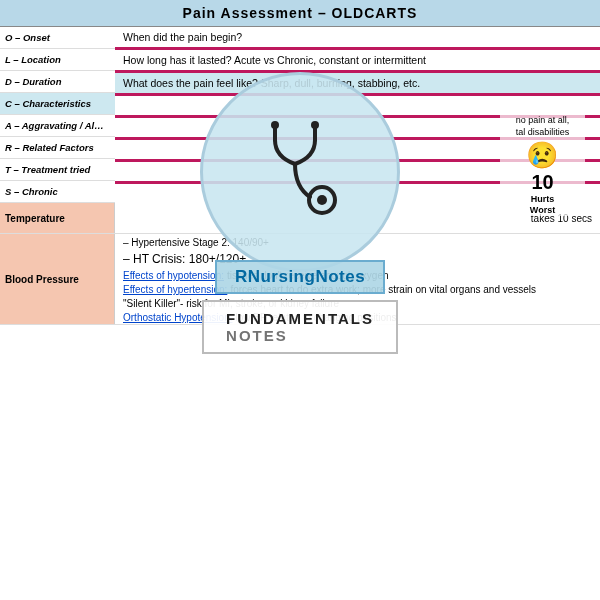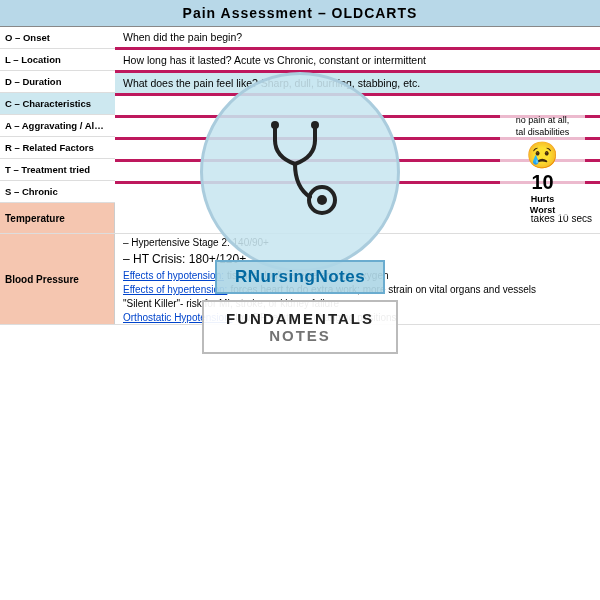--- a/index.html
+++ b/index.html
@@ -51,20 +51,21 @@
       background: #cde8f0;
     }
 
     .sidebar-row.white-bg {
       background: #fff;
     }
 
     .sidebar-label {
       font-size: 9.5px;
       font-weight: bold;
+      font-style: italic;
     }
 
     
     .right-content {
       flex: 1;
       display: flex;
       flex-direction: column;
       position: relative;
     }
 
@@ -262,18 +263,18 @@
 
       <circle cx="82" cy="88" r="13" stroke="#222" stroke-width="4" fill="none"></circle>
       <circle cx="82" cy="88" r="5" fill="#222"></circle>
     </svg>
   </div>
 
   <div style="background:rgba(175,215,230,0.92); border:2px solid #6aaccf; padding:5px 18px; margin-top:-12px; position:relative; z-index:3;">
     <span style="font-size:17px; font-weight:bold; color:#0369a1; letter-spacing:0.5px;">RNursingNotes</span>
   </div>
 
-  <div style="background:rgba(255,255,255,0.93); border:2px solid #bbb; padding:8px 22px; margin-top:6px; text-align:center; z-index:3;">
+  <div style="background:rgba(255,255,255,0.93); border:2px solid #bbb; padding:8px 22px; margin-top:6px; text-align:left; z-index:3;">
     <div style="font-size:15px; font-weight:bold; letter-spacing:2px; font-variant:small-caps; color:#222;">FUNDAMENTALS</div>
     <div style="font-size:15px; font-weight:bold; letter-spacing:2px; font-variant:small-caps; color:#737373;">NOTES</div>
   </div>
 
 </div>
 
 </body></html>

